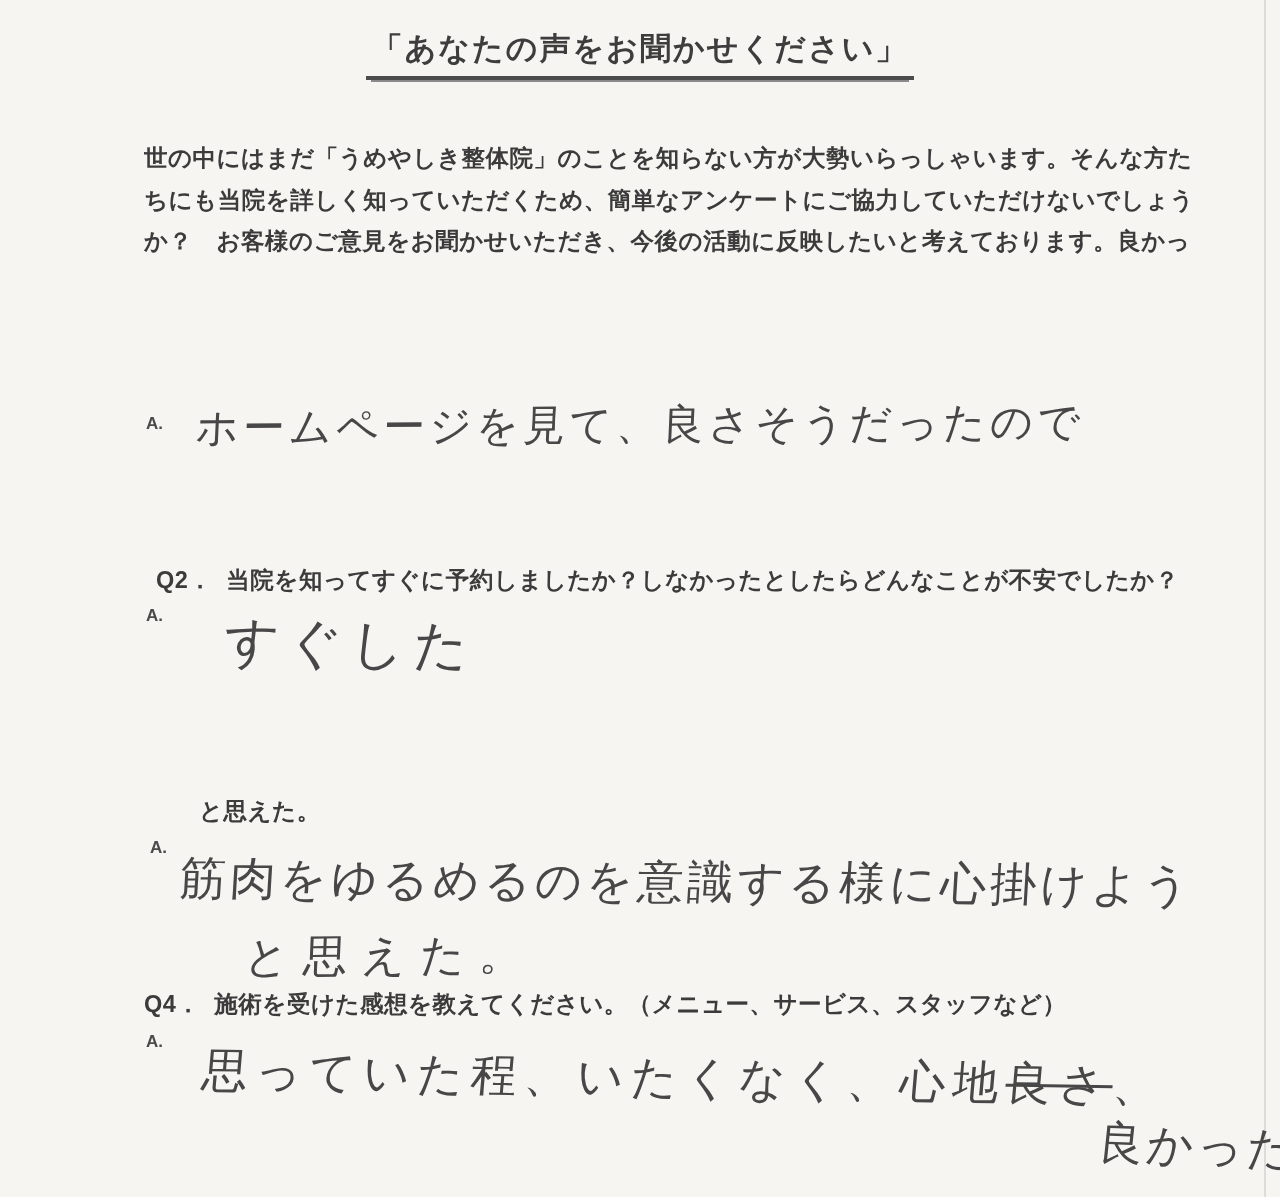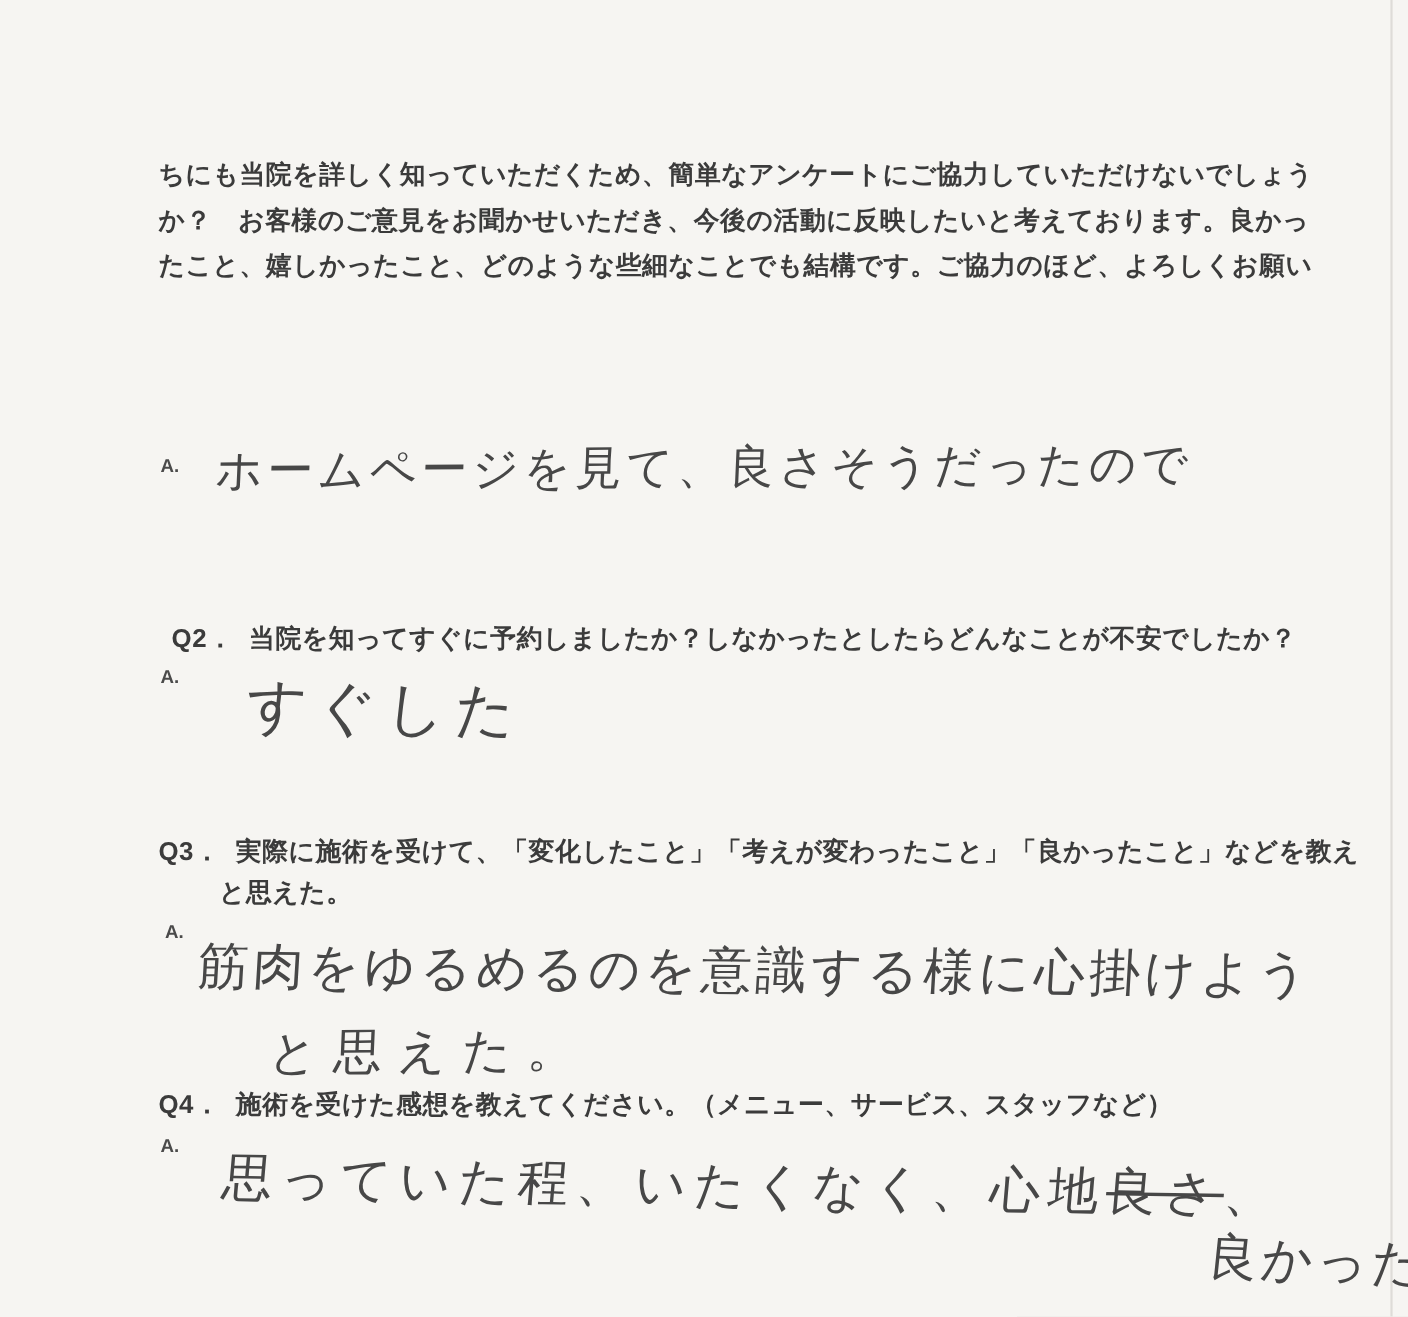--- a/index.html
+++ b/index.html
@@ -108,39 +108,39 @@
     transform: skewX(-4deg) rotate(2deg);
   }
   .struck { text-decoration: line-through; text-decoration-thickness: 3px; }
 </style>
 </head>
 <body>
 
 <div class="page">
   <div class="scan-edge"></div>
 
+  <div class="title-wrap">
+    <h1 class="doc-title">「あなたの声をお聞かせください」</h1>
+  </div>
 
   <div class="intro">
+    <div class="intro-line">世の中にはまだ「うめやしき整体院」のことを知らない方が大勢いらっしゃいます。そんな方た</div>
     <div class="intro-line">ちにも当院を詳しく知っていただくため、簡単なアンケートにご協力していただけないでしょう</div>
     <div class="intro-line">か？　お客様のご意見をお聞かせいただき、今後の活動に反映したいと考えております。良かっ</div>
-    <div class="intro-line">たこと、嬉しかったこと、どのような些細なことでも結構です。ご協力のほど、よろしくお願い</div>
   </div>
 
   <div class="answer-label" style="left:146px; top:414px;">A.</div>
   <div class="hand hand-q1">ホームページを見て、良さそうだったので</div>
 
   <div class="q-line" style="left:156px; top:564px;">
     <span class="q-num">Q2．</span><span>当院を知ってすぐに予約しましたか？しなかったとしたらどんなことが不安でしたか？</span>
   </div>
   <div class="answer-label" style="left:146px; top:606px;">A.</div>
   <div class="hand hand-q2">すぐした</div>
 
-  <div class="q-line" style="left:144px; top:758px;">
-    <span class="q-num">Q3．</span><span>実際に施術を受けて、「変化したこと」「考えが変わったこと」「良かったこと」などを教え</span>
-  </div>
   <div class="q-line" style="left:199px; top:795px;">と思えた。</div>
   <div class="answer-label" style="left:150px; top:838px;">A.</div>
   <div class="hand hand-q3a">筋肉をゆるめるのを意識する様に心掛けよう</div>
   <div class="hand hand-q3b">と思えた。</div>
 
   <div class="q-line" style="left:144px; top:988px;">
     <span class="q-num">Q4．</span><span>施術を受けた感想を教えてください。（メニュー、サービス、スタッフなど）</span>
   </div>
   <div class="answer-label" style="left:146px; top:1032px;">A.</div>
   <div class="hand hand-q4a"><span>思っていた程、いたくなく、心地</span><span class="struck">良さ</span><span>、</span></div>

